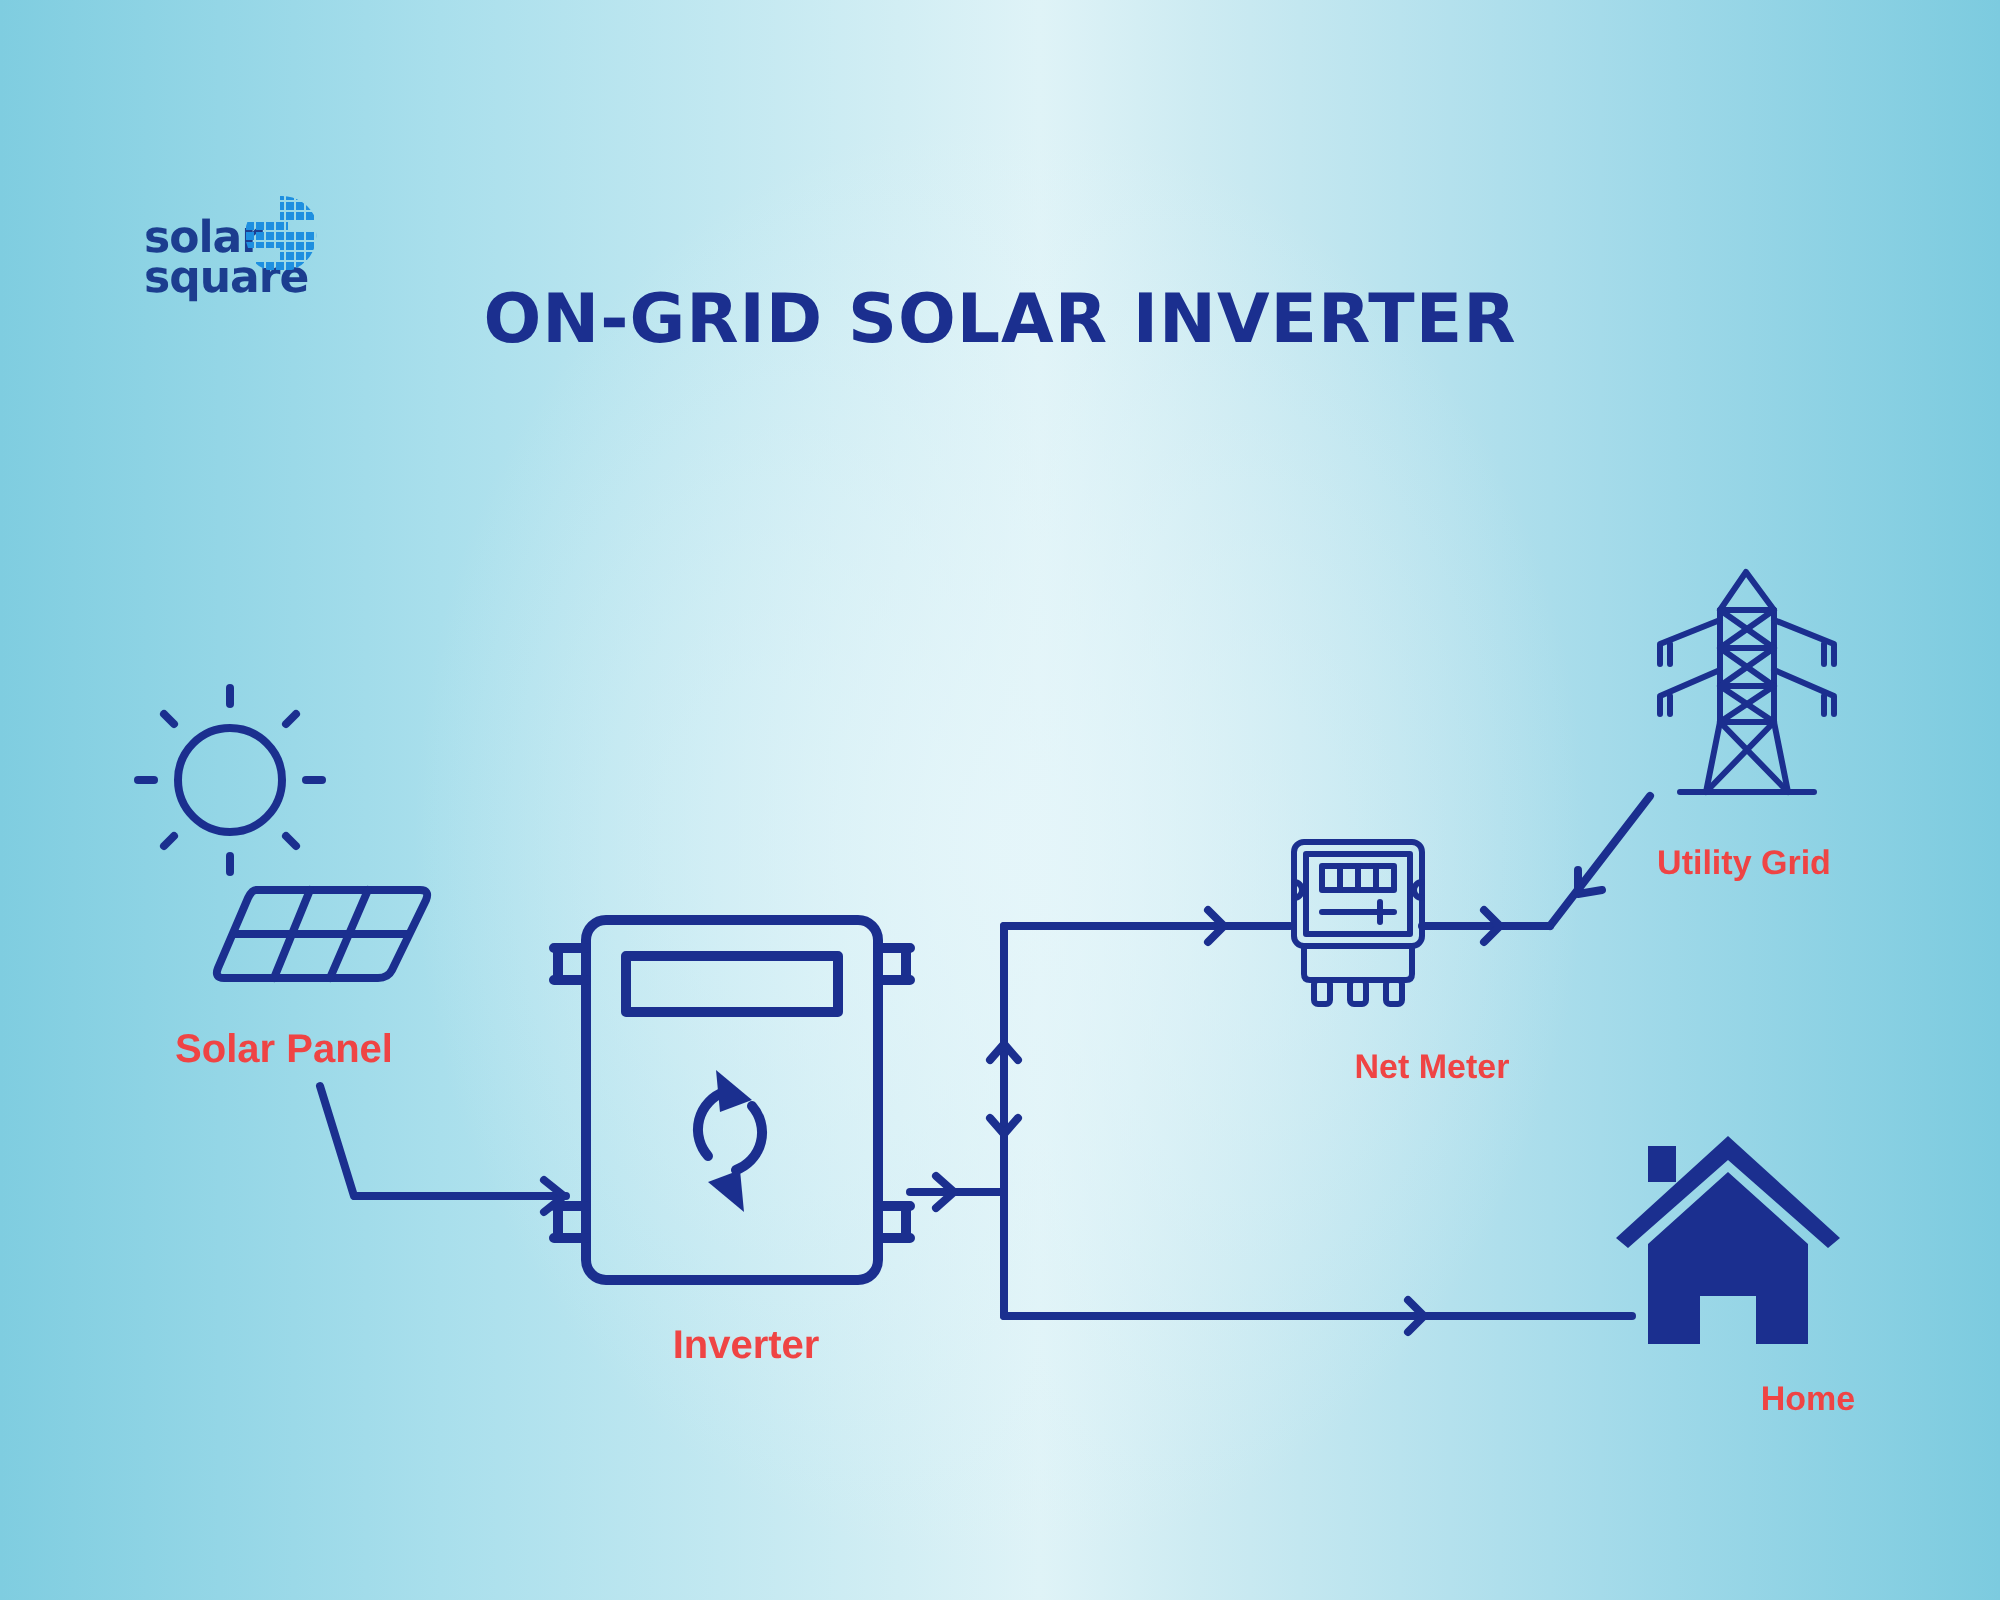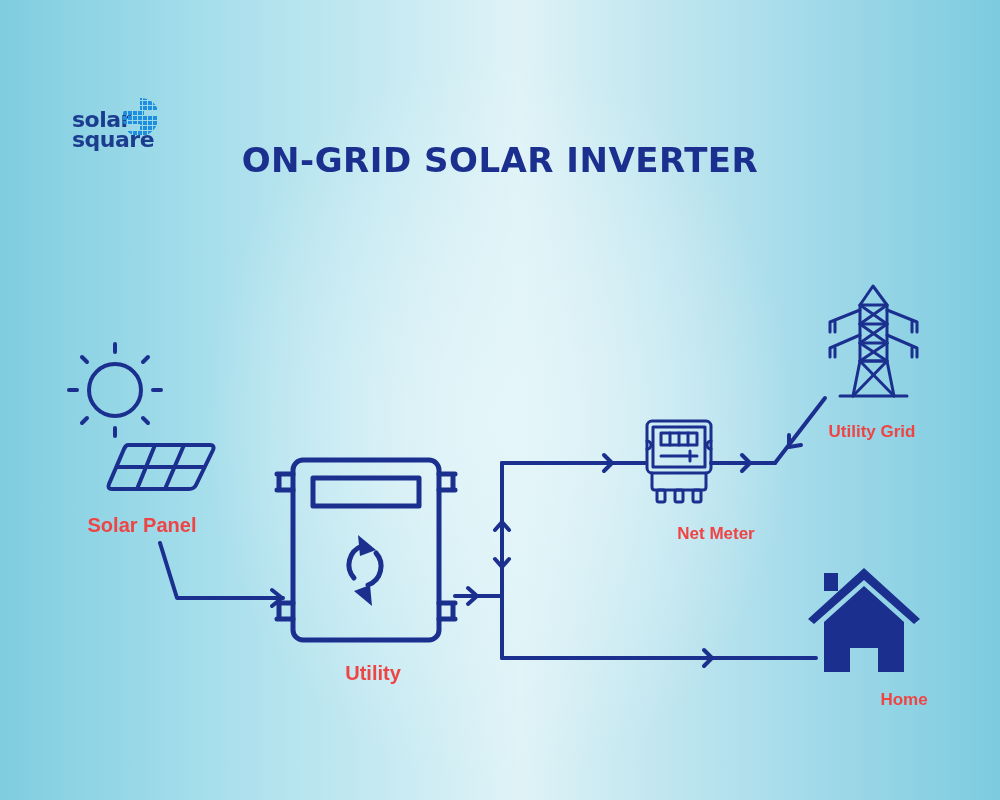--- a/index.html
+++ b/index.html
@@ -180,18 +180,18 @@
     </g>
 
     <g fill="#1b2f8f">
           <rect x="824" y="573" width="14" height="18"></rect>
       <polygon points="864,568 920,619 914,624 864,580 814,624 808,619"></polygon>
       <polygon points="864,586 904,622 904,672 878,672 878,648 850,648 850,672 824,672 824,622"></polygon>
     </g>
   </svg>
 
   <div class="label lbl-solar">Solar Panel</div>
-  <div class="label lbl-inverter">Utility</div>
+  <div class="label lbl-inverter">Inverter</div>
   <div class="label lbl-meter">Net Meter</div>
   <div class="label lbl-grid">Utility Grid</div>
   <div class="label lbl-home">Home</div>
 
 </div>
 
 </body></html>

